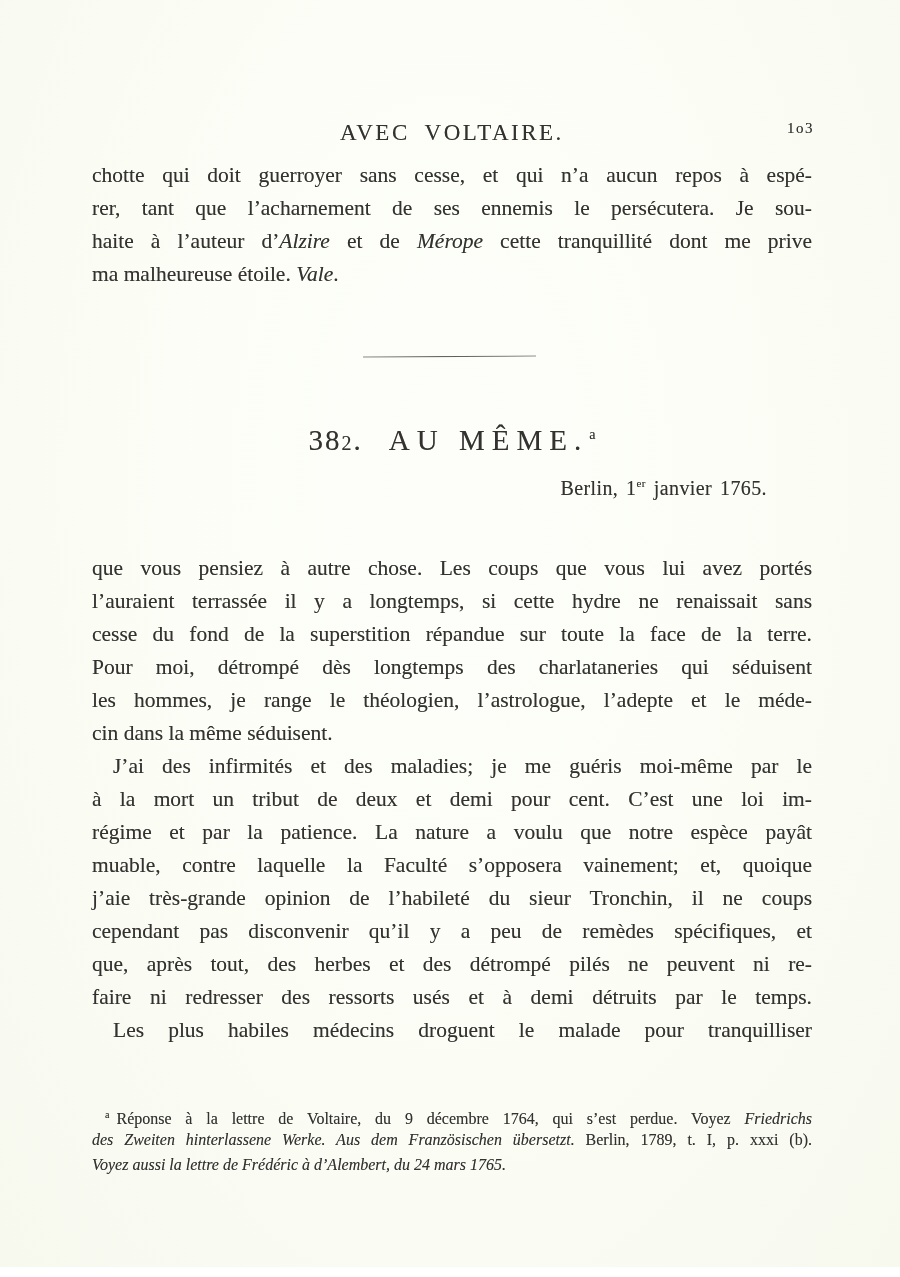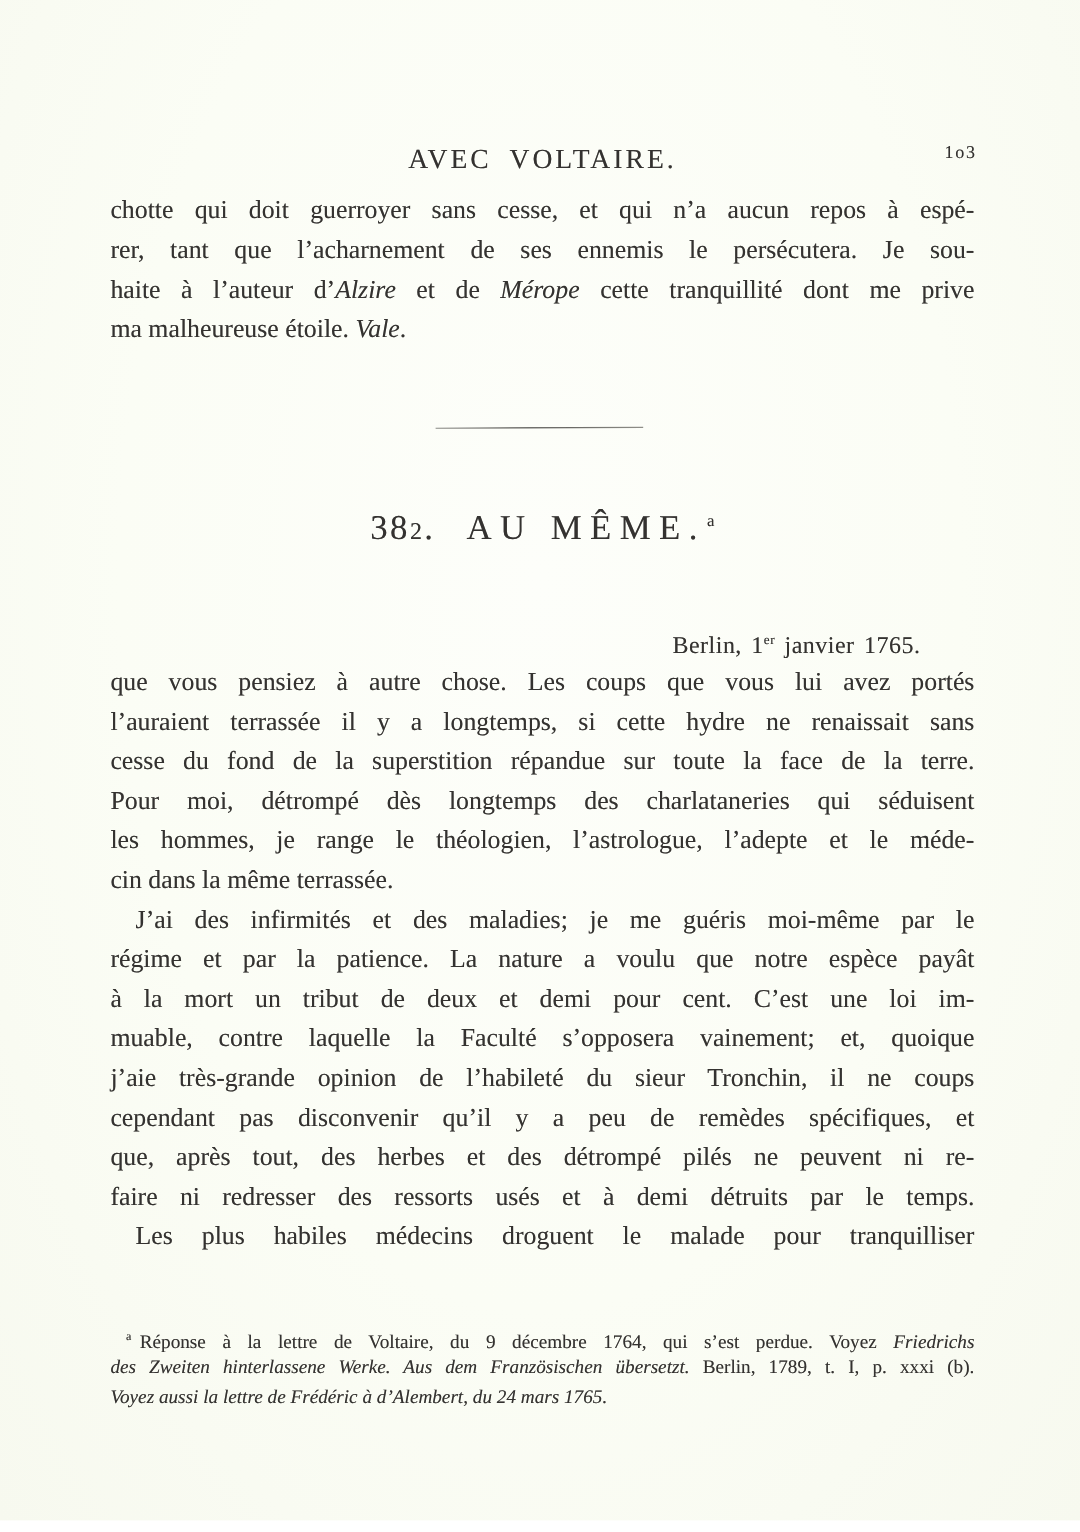--- a/index.html
+++ b/index.html
@@ -30,21 +30,21 @@
   .divider{top:356px;left:363px;width:173px;height:1.4px;
     background:linear-gradient(to right,#8a8a85,#565552 45%,#8f8f89);
     transform:rotate(-.25deg);}
 
   .letter-heading{top:424px;text-align:center;font-size:29px;letter-spacing:1px;white-space:nowrap;}
   .l-num{margin-right:26px;letter-spacing:2px;}
   .l-num-small{font-size:20px;}
   .l-title{letter-spacing:7px;}
   .l-note{font-size:14px;vertical-align:super;letter-spacing:0;margin-left:1px;}
 
-  .dateline{top:527px;font-size:20px;text-align:right;padding-right:45px;
+  .dateline{top:477px;font-size:20px;text-align:right;padding-right:45px;
     letter-spacing:.4px;word-spacing:2.5px;}
   .dateline sup{font-size:11px;}
 
   .letter-body{top:552px;font-size:21.5px;line-height:33px;}
   .initial{font-size:38px;line-height:1px;letter-spacing:.5px;}
 
   .footnote{top:1102px;font-size:16px;line-height:25px;}
   .fn-line{text-align:justify;text-align-last:justify;height:25px;}
   .fn-line.flush{text-align-last:left;font-style:italic;}
   .fn-first{text-indent:13px;}
@@ -75,24 +75,24 @@
 
   <div class="block dateline"><span>Berlin, 1</span><sup>er</sup><span> janvier 1765.</span>
   </div>
 
   <div class="block letter-body">
     <div class="line">que vous pensiez à autre chose. Les coups que vous lui avez portés</div>
     <div class="line">l’auraient terrassée il y a longtemps, si cette hydre ne renaissait sans</div>
     <div class="line">cesse du fond de la superstition répandue sur toute la face de la terre.</div>
     <div class="line">Pour moi, détrompé dès longtemps des charlataneries qui séduisent</div>
     <div class="line">les hommes, je range le théologien, l’astrologue, l’adepte et le méde-</div>
-    <div class="line flush">cin dans la même terrassée.</div>
+    <div class="line flush">cin dans la même séduisent.</div>
     <div class="line indent">J’ai des infirmités et des maladies; je me guéris moi-même par le</div>
+    <div class="line">à la mort un tribut de deux et demi pour cent. C’est une loi im-</div>
     <div class="line">régime et par la patience. La nature a voulu que notre espèce payât</div>
-    <div class="line">à la mort un tribut de deux et demi pour cent. C’est une loi im-</div>
     <div class="line">muable, contre laquelle la Faculté s’opposera vainement; et, quoique</div>
     <div class="line">j’aie très-grande opinion de l’habileté du sieur Tronchin, il ne coups</div>
     <div class="line">cependant pas disconvenir qu’il y a peu de remèdes spécifiques, et</div>
     <div class="line">que, après tout, des herbes et des détrompé pilés ne peuvent ni re-</div>
     <div class="line">faire ni redresser des ressorts usés et à demi détruits par le temps.</div>
     <div class="line indent">Les plus habiles médecins droguent le malade pour tranquilliser</div>
   </div>
 
   <div class="block footnote">
     <div class="fn-line fn-first"><sup class="fn-marker">a</sup><span>Réponse à la lettre de Voltaire, du 9 décembre 1764, qui s’est perdue. Voyez <i>Friedrichs</i></span></div>

